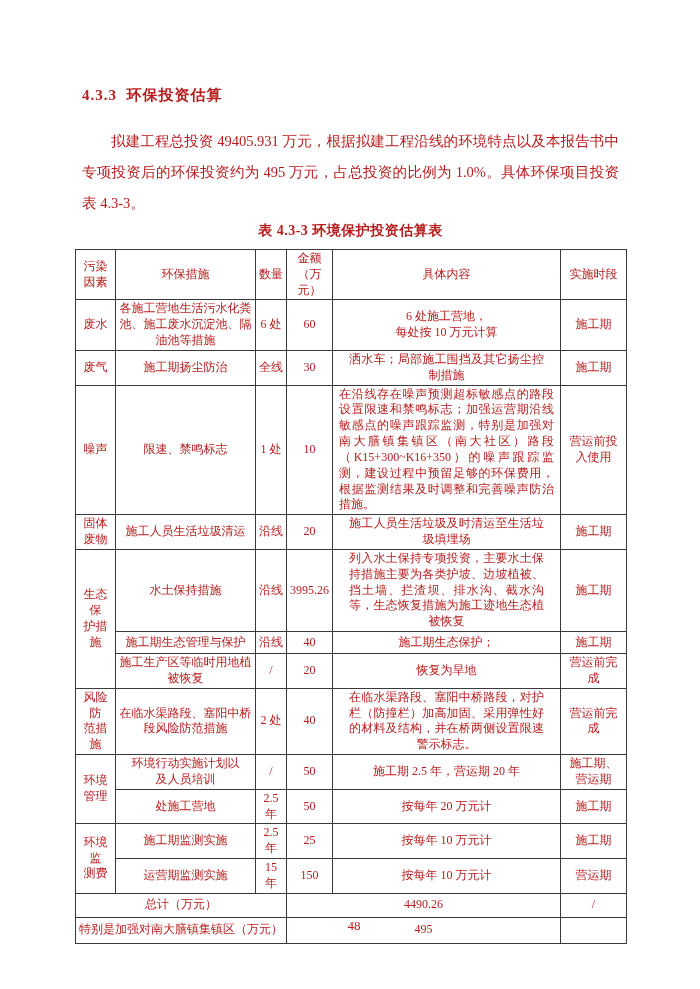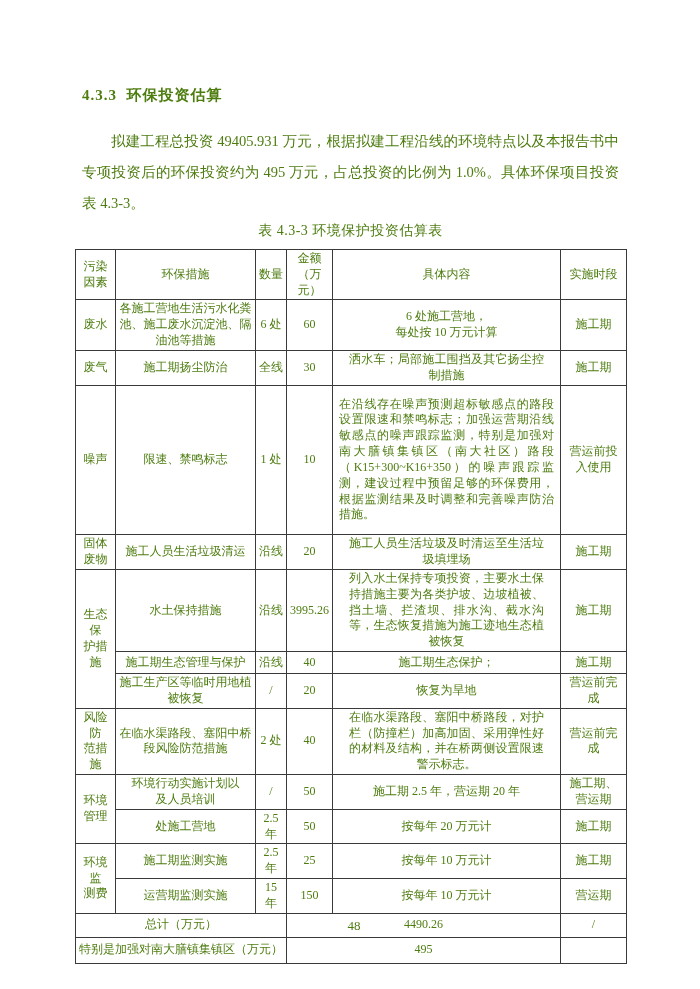--- a/index.html
+++ b/index.html
@@ -1,45 +1,45 @@
 <!DOCTYPE html>
 <html><head>
 <meta charset="utf-8">
 <style>
   * { margin:0; padding:0; box-sizing:border-box; }
   html,body { background:#ffffff; }
   .page {
     position:relative;
     width:700px; height:989px;
     background:#ffffff;
-    color:#4d7c0f;
+    color:#b91c1c;
     font-family:"Liberation Serif","DejaVu Serif",serif;
     overflow:hidden;
   }
   .heading {
     position:absolute; left:82px; top:86px; width:536px;
     font-size:15px; font-weight:bold; letter-spacing:1px;
     white-space:pre;
   }
   .para { position:absolute; left:82px; top:102px; width:537px; font-size:14.5px; }
   .pline { line-height:31px; height:31px; overflow:hidden; }
   .indent { text-indent:29px;margin-top:24px; }
   .jfull { text-align:justify; text-align-last:justify; }
   .twrap { position:absolute; left:75px; top:222px; width:551px; }
-  .ttitle { text-align:center; font-size:14px; font-weight:normal; letter-spacing:0.5px; margin-bottom:9px; }
+  .ttitle { text-align:center; font-size:14px; font-weight:bold; letter-spacing:0.5px; margin-bottom:9px; }
   table { border-collapse:collapse; width:551px; table-layout:fixed; font-size:12px; line-height:1.32;border-radius:10px; }
   col.c1{width:40px} col.c2{width:140px} col.c3{width:31px} col.c4{width:46px} col.c5{width:228px} col.c6{width:66px}
   th,td {
     border:1px solid #3a3a3a;
     text-align:center; vertical-align:middle;
     padding:1px 3px;
     white-space:pre-line;
     font-weight:normal;
   }
-  td.jl { text-align:justify; text-align-last:left; padding:11px 6px; }
+  td.jl { text-align:justify; text-align-last:left; padding:1px 6px; }
   td.jc { text-align:justify; text-align-last:center; padding:1px 16px; }
   tr.rh34{height:34px} tr.rh44{height:44px} tr.rh30{height:30px} tr.rh92{height:92px}
   tr.rh60{height:60px} tr.rh22{height:22px} tr.rh58{height:58px} tr.rh26{height:26px}
   tr.rh24{height:24px}
   .pagenum { position:absolute; left:4px; top:918px; width:700px; text-align:center; font-size:13px; }
 </style>
 </head>
 <body>
 
 <div class="page">

